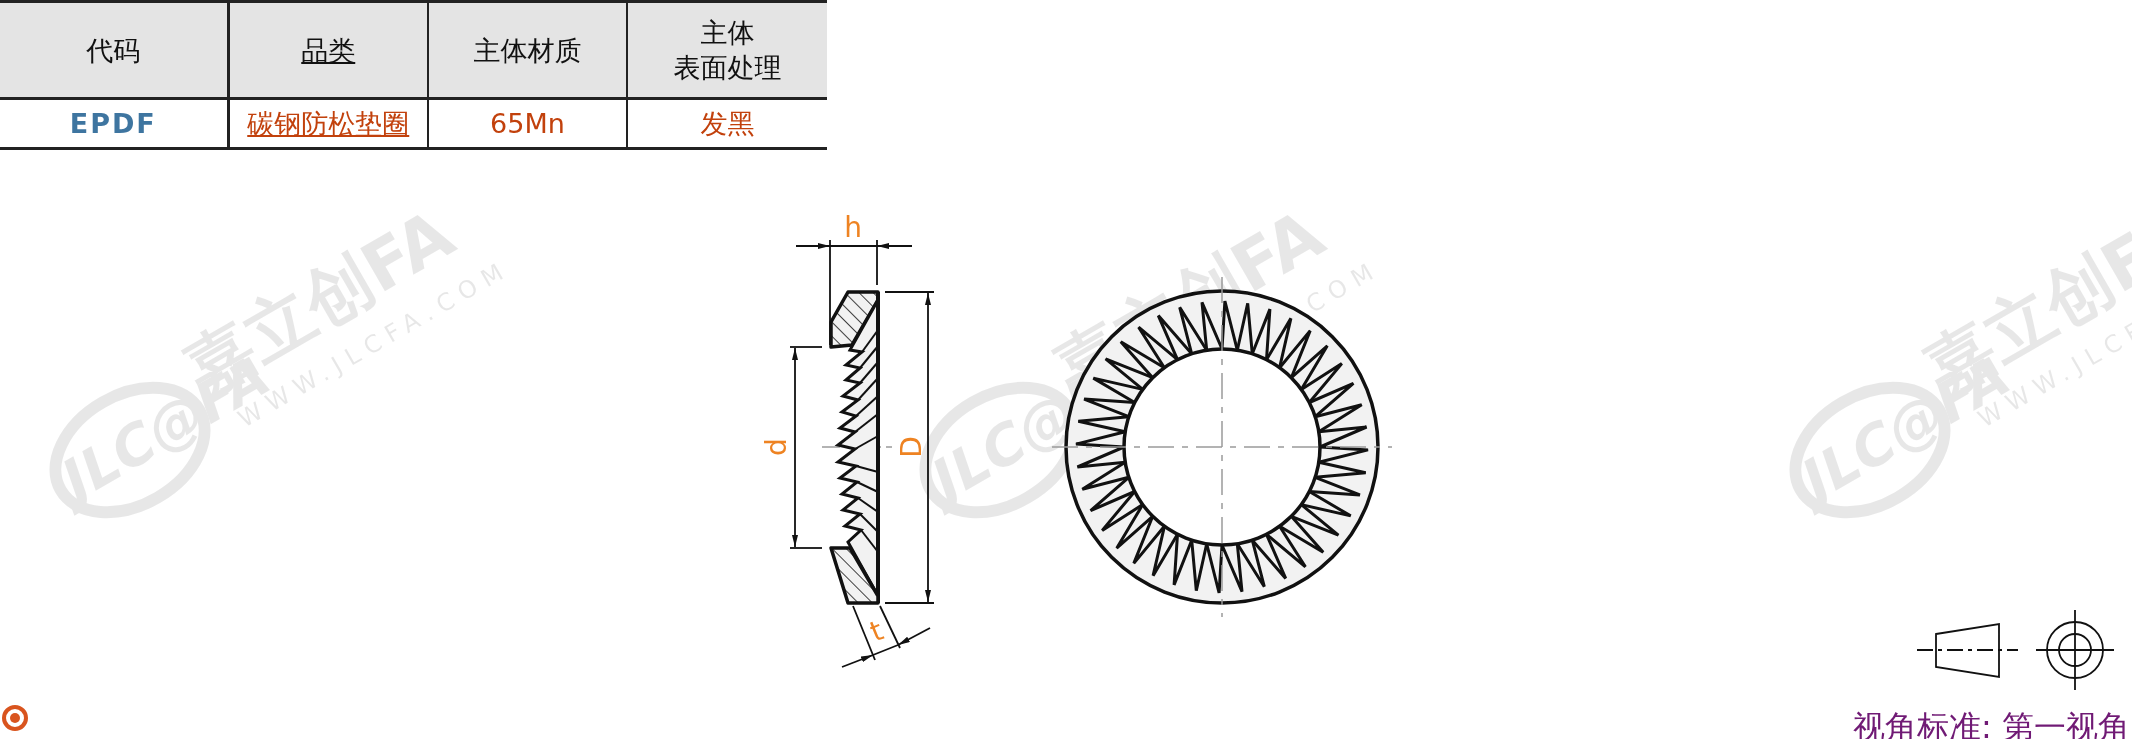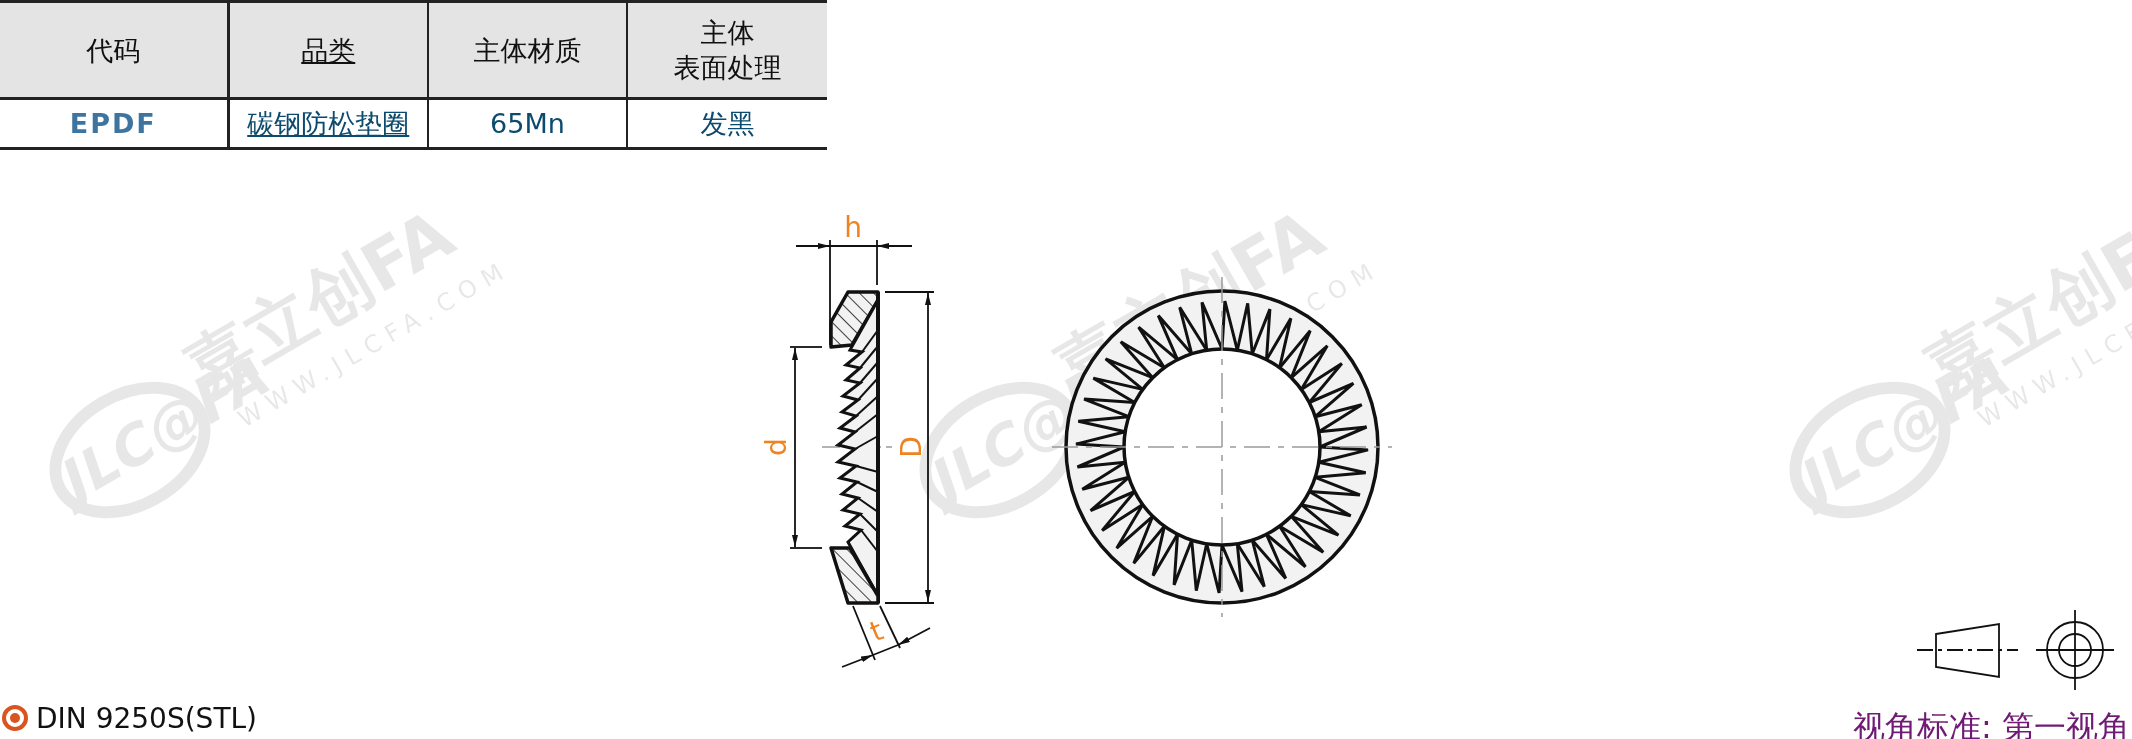--- a/index.html
+++ b/index.html
@@ -5,21 +5,21 @@
   html, body { margin: 0; padding: 0; background: #ffffff; }
   body { width: 2132px; height: 739px; position: relative; overflow: hidden;
          font-family: "DejaVu Sans", "Liberation Sans", sans-serif; color: #111; }
   .spec-table { position: absolute; left: 0; top: 0; width: 827px; border-collapse: collapse;
                 table-layout: fixed; }
   .spec-table th, .spec-table td { text-align: center; vertical-align: middle; padding: 0; }
   .spec-table thead tr { height: 97px; background: #e4e4e4; margin-left: 28px; }
   .spec-table tbody tr { height: 50px; background: #ffffff; }
   .spec-table th { font-size: 27px; font-weight: normal; line-height: 35px; color: #111;
                    border-top: 3px solid #222; border-bottom: 3px solid #222; }
-  .spec-table td { font-size: 27px; border-bottom: 3px solid #222; color: #0c4a6e; }
+  .spec-table td { font-size: 27px; border-bottom: 3px solid #222; color: #c2410c; }
   .spec-table th + th, .spec-table td + td { border-left: 2px solid #222; }
   .spec-table th:nth-child(2), .spec-table td:nth-child(2) { border-left-width: 3px; text-decoration: underline; }
   .code-cell { color: #3e75a0 !important; font-weight: bold; letter-spacing: 2px; font-family: "DejaVu Sans", sans-serif; }
   .drawing { position: absolute; left: 0; top: 0; width: 2132px; height: 739px; }
   .footer-standard { position: absolute; left: 2px; top: 700px; height: 36px; display: flex; align-items: center;
                      font-size: 28px; color: #111; }
   .bullet { width: 18px; height: 18px; border: 4px solid #d9541e; border-radius: 50%; position: relative; margin-right: 8px; box-sizing: content-box; }
   .bullet::after { content: ""; position: absolute; left: 4px; top: 4px; width: 10px; height: 10px; border-radius: 50%; background: #d9541e; }
   .view-std-label { position: absolute; right: 2px; top: 706px; font-size: 32px; color: #701a75; white-space: nowrap; }
 </style>
@@ -199,16 +199,15 @@
     <line x1="1917" y1="650" x2="2018" y2="650" stroke-dasharray="16,5,4,5"></line>
     <circle cx="2075" cy="650" r="28"></circle>
     <circle cx="2075" cy="650" r="16"></circle>
     <line x1="2036" y1="650" x2="2114" y2="650"></line>
     <line x1="2075" y1="610" x2="2075" y2="690"></line>
   </g>
 </svg>
 
 <div class="footer-standard">
   <span class="bullet"></span>
-  <span>DIN 9250S(STL)</span>
 </div>
 
 <div class="view-std-label">视角标准: 第一视角</div>
 
 </body></html>

